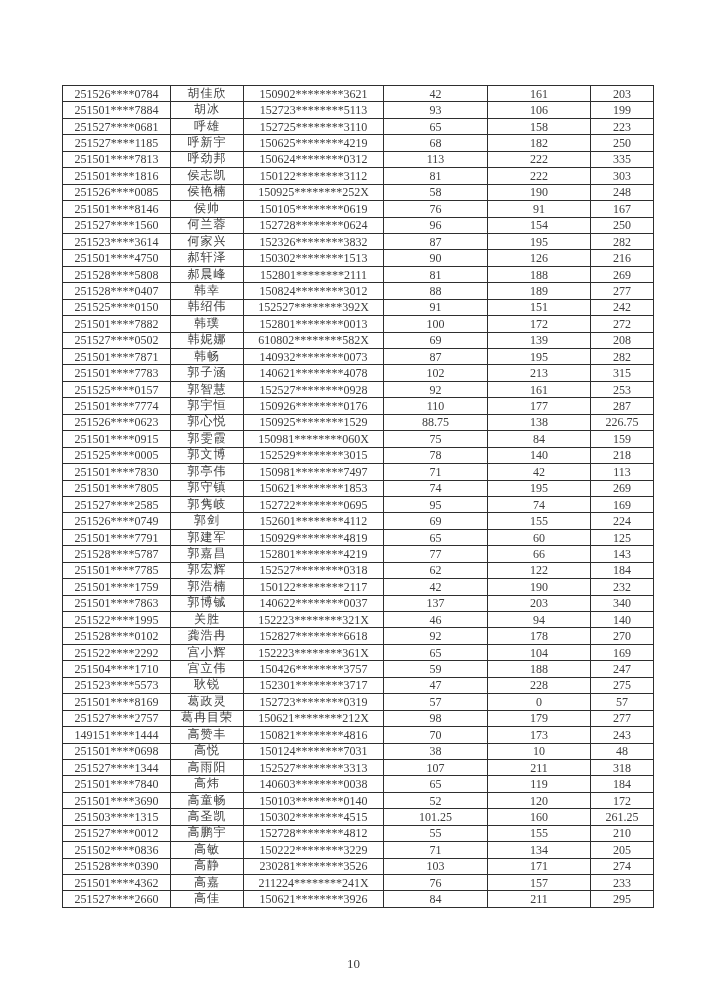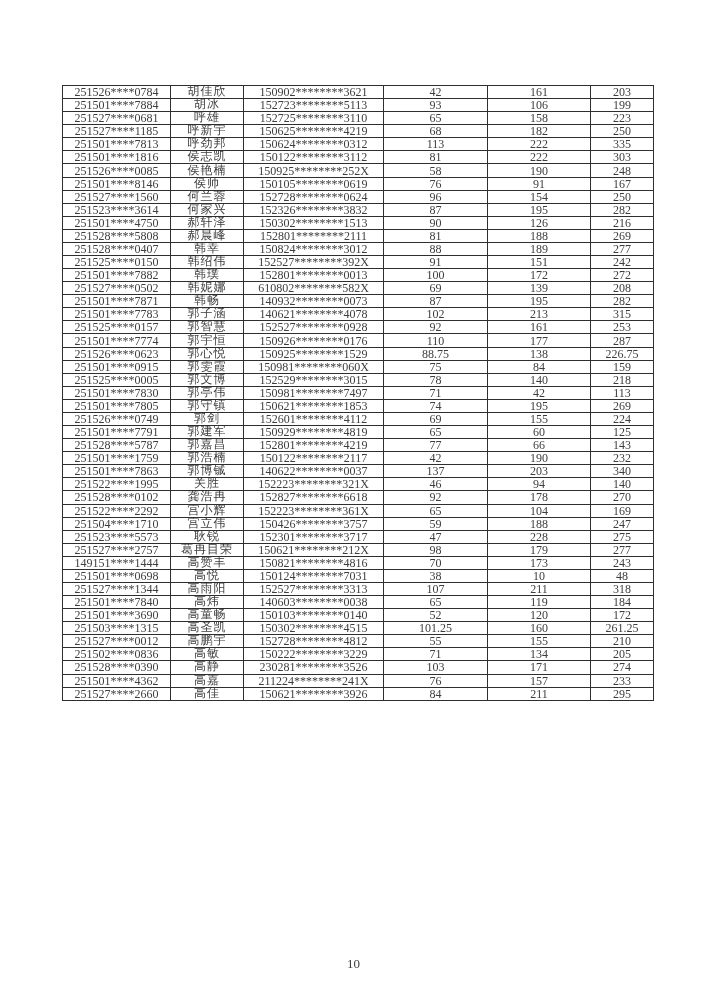--- a/index.html
+++ b/index.html
@@ -17,21 +17,21 @@
   .sheet {
     position: absolute;
     inset: 0;
     background: #ffffff;
   }
   table.score-table {
     position: absolute;
     left: 62px;
     top: 85px;
     width: 591px;
-    height: 616px;
+    height: 823px;
     border-collapse: collapse;
     table-layout: fixed;
   }
   table.score-table td {
     border: 1px solid #2e2e2e;
     text-align: center;
     vertical-align: middle;
     font-size: 12px;
     line-height: 1;
     color: #3d3d3d;
@@ -283,20 +283,28 @@
 
     <tr>
       <td class="c-cid">251501****7805</td>
       <td class="c-name">郭守镇</td>
       <td class="c-idnum">150621********1853</td>
       <td class="c-sa">74</td>
       <td class="c-sb">195</td>
       <td class="c-total">269</td>
     </tr>
 
+    <tr>
+      <td class="c-cid">251527****2585</td>
+      <td class="c-name">郭隽岐</td>
+      <td class="c-idnum">152722********0695</td>
+      <td class="c-sa">95</td>
+      <td class="c-sb">74</td>
+      <td class="c-total">169</td>
+    </tr>
 
     <tr>
       <td class="c-cid">251526****0749</td>
       <td class="c-name">郭剑</td>
       <td class="c-idnum">152601********4112</td>
       <td class="c-sa">69</td>
       <td class="c-sb">155</td>
       <td class="c-total">224</td>
     </tr>
 
@@ -311,20 +319,28 @@
 
     <tr>
       <td class="c-cid">251528****5787</td>
       <td class="c-name">郭嘉昌</td>
       <td class="c-idnum">152801********4219</td>
       <td class="c-sa">77</td>
       <td class="c-sb">66</td>
       <td class="c-total">143</td>
     </tr>
 
+    <tr>
+      <td class="c-cid">251501****7785</td>
+      <td class="c-name">郭宏辉</td>
+      <td class="c-idnum">152527********0318</td>
+      <td class="c-sa">62</td>
+      <td class="c-sb">122</td>
+      <td class="c-total">184</td>
+    </tr>
 
     <tr>
       <td class="c-cid">251501****1759</td>
       <td class="c-name">郭浩楠</td>
       <td class="c-idnum">150122********2117</td>
       <td class="c-sa">42</td>
       <td class="c-sb">190</td>
       <td class="c-total">232</td>
     </tr>
 
@@ -376,20 +392,28 @@
 
     <tr>
       <td class="c-cid">251523****5573</td>
       <td class="c-name">耿锐</td>
       <td class="c-idnum">152301********3717</td>
       <td class="c-sa">47</td>
       <td class="c-sb">228</td>
       <td class="c-total">275</td>
     </tr>
 
+    <tr>
+      <td class="c-cid">251501****8169</td>
+      <td class="c-name">葛政灵</td>
+      <td class="c-idnum">152723********0319</td>
+      <td class="c-sa">57</td>
+      <td class="c-sb">0</td>
+      <td class="c-total">57</td>
+    </tr>
 
     <tr>
       <td class="c-cid">251527****2757</td>
       <td class="c-name">葛冉目荣</td>
       <td class="c-idnum">150621********212X</td>
       <td class="c-sa">98</td>
       <td class="c-sb">179</td>
       <td class="c-total">277</td>
     </tr>
 

